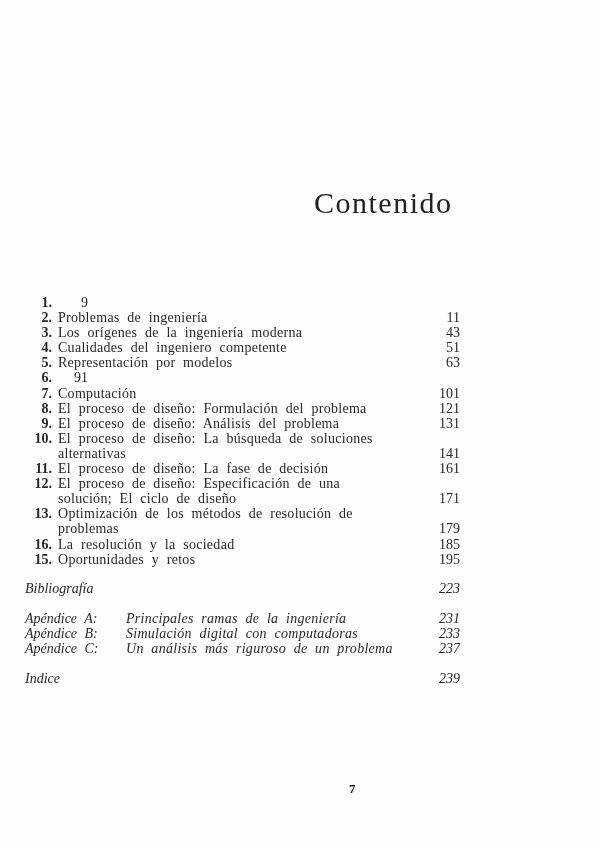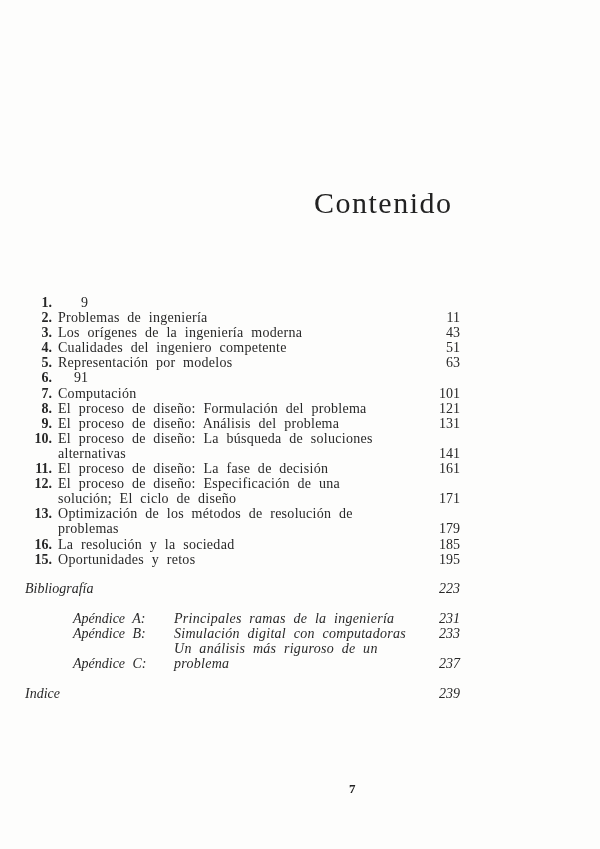--- a/index.html
+++ b/index.html
@@ -57,21 +57,21 @@
     position: absolute;
     left: 25px; top: 581px;
     width: 435px;
     font-size: 14px;
     line-height: 15.1px;
   }
   .brow { display: flex; align-items: flex-end; font-style: italic; }
   .blabel { flex: 0 0 auto; word-spacing: 0.28em; }
   .blabel.fixed { min-width: 101px; }
   .btitle { flex: 1 1 auto; word-spacing: 0.28em; letter-spacing: 0.02em; }
-  .appendices { margin-top: 15px; margin-left: 48px; }
+  .appendices { margin-top: 15px; }
   .index-row { margin-top: 15px; gap: 40px; }
   .folio {
     position: absolute;
     left: 349px; top: 781px;
     font-size: 13px;
     font-weight: 700;
     color: #222;
   }
 </style>
 </head>

